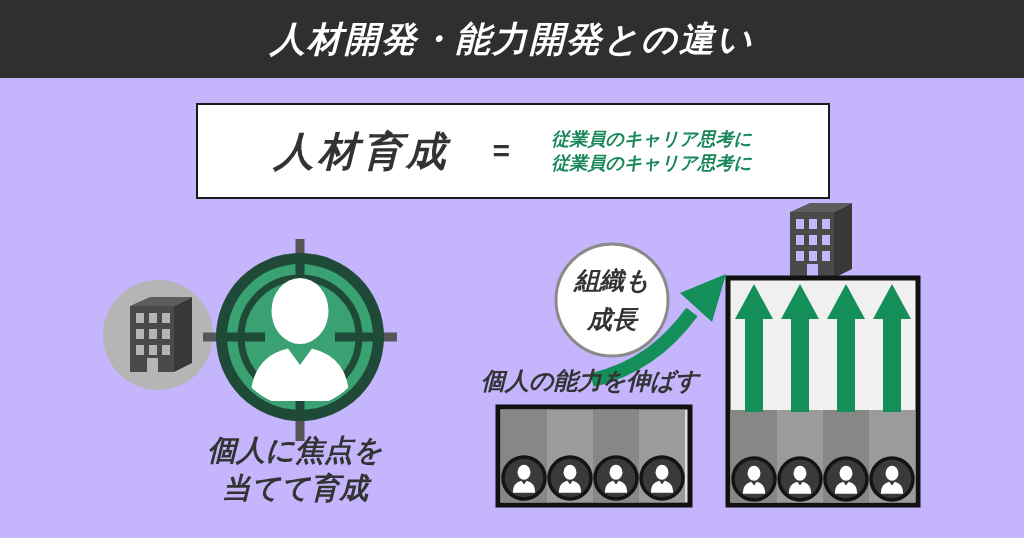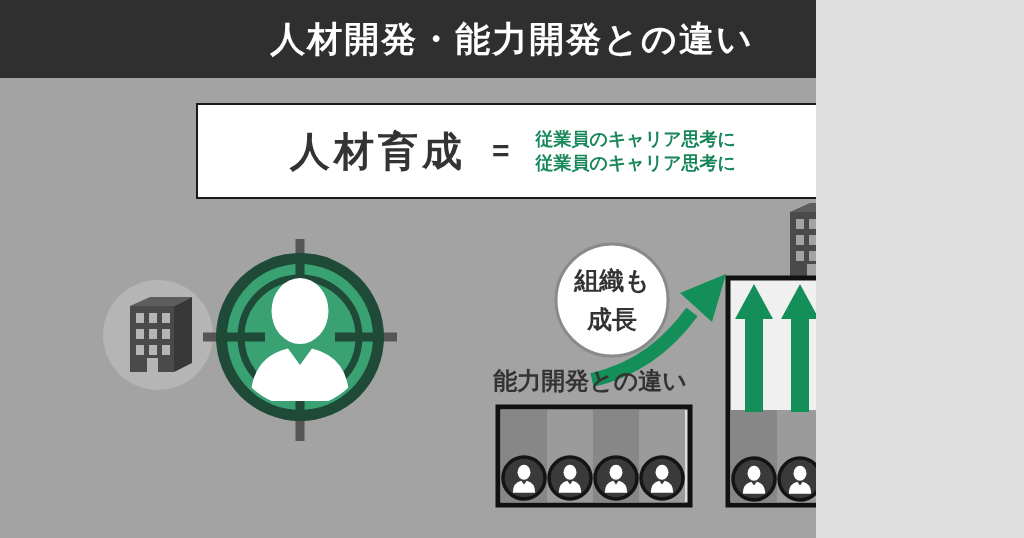--- a/index.html
+++ b/index.html
@@ -1,28 +1,28 @@
 <!DOCTYPE html>
 <html><head>
 <meta charset="utf-8">
 <style>
   html,body{margin:0;padding:0;background:#dedede;}
   .canvas{
-    position:relative;width:816px;height:538px;background:#a3a3a3;
-    font-family:"Liberation Sans","DejaVu Sans",sans-serif;overflow:hidden;
+    position:relative;width:1024px;height:538px;background:#c4b5fd;
+    font-family:"Liberation Sans","DejaVu Sans",sans-serif;overflow:hidden;font-style:italic;
   }
   .header{
     position:absolute;left:0;top:0;width:1024px;height:78px;background:#2f2f2f;
     display:flex;align-items:center;justify-content:center;
   }
   .header-title{color:#ffffff;font-size:35px;font-weight:bold;letter-spacing:2px;}
   .defbox{
     position:absolute;left:196px;top:103px;width:634px;height:96px;background:#ffffff;
     border:2px solid #1a1a1a;box-sizing:border-box;
-    display:flex;align-items:center;justify-content:center;gap:26px;
+    display:flex;align-items:center;justify-content:center;gap:42px;
   }
   .def-term{font-size:40px;font-weight:bold;color:#333333;letter-spacing:4px;}
   .def-eq{font-size:30px;font-weight:bold;color:#333333;}
   .def-desc{color:#17875a;font-size:18px;font-weight:bold;text-align:center;line-height:1.35;}
   .caption-left{
     position:absolute;left:158px;top:431px;width:274px;text-align:center;
     font-size:29px;font-weight:bold;color:#333333;line-height:1.32;
   }
   .caption-right{
     position:absolute;left:478px;top:365px;width:224px;text-align:center;
@@ -139,21 +139,25 @@
 
   <div class="defbox">
     <span class="def-term">人材育成</span>
     <span class="def-eq">=</span>
     <span class="def-desc">
       <span>従業員のキャリア思考に</span><br>
       <span>従業員のキャリア思考に</span>
     </span>
   </div>
 
+  <div class="caption-left">
+    <span>個人に焦点を</span><br>
+    <span>当てて育成</span>
+  </div>
 
   <div class="growth-badge">
     <span>組織も</span>
     <span>成長</span>
   </div>
 
-  <div class="caption-right">能力開発との違い</div>
+  <div class="caption-right">個人の能力を伸ばす</div>
 
 </div>
 
 </body></html>

